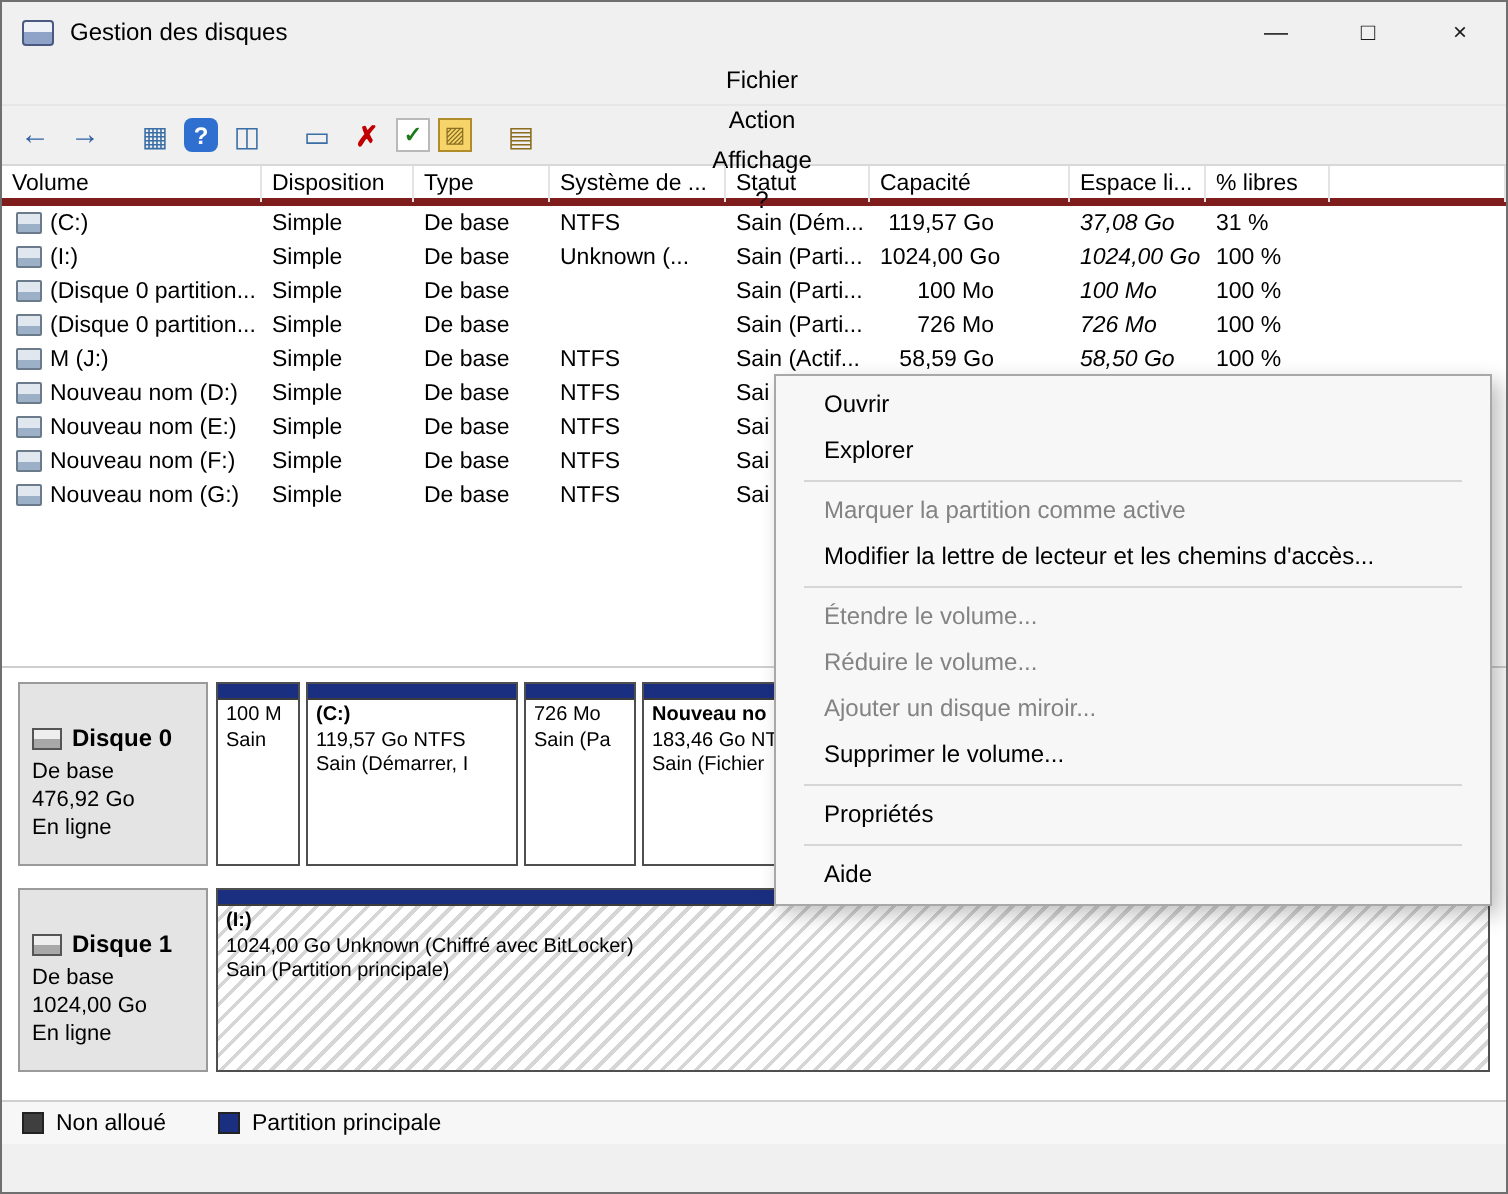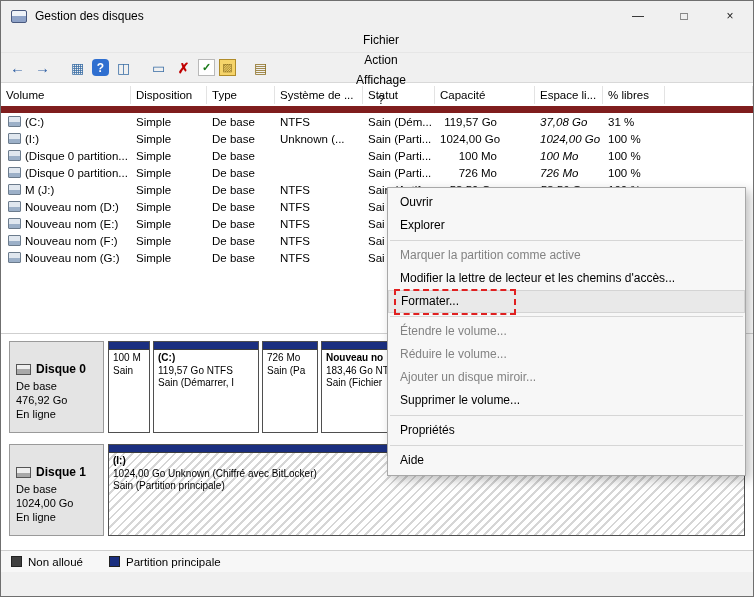--- a/index.html
+++ b/index.html
@@ -29,21 +29,21 @@
   .tb-help { background:#2f6fd0; color:#fff; border-radius:4px; width:17px; height:17px; font-size:12px; font-weight:bold; }
   .tb-delete { color:#c00000; font-weight:bold; }
   .tb-validate { color:#1a7a1a; font-weight:bold; background:#fff; border:1px solid #b9b9b9; width:17px; height:17px; font-size:11px; }
   .tb-explore { color:#8a6d1f; background:#f6d46a; border:1px solid #b08c2a; width:17px; height:17px; font-size:11px; }
   .tb-views { color:#8a6d1f; }
 
   
   .volume-pane { height:251px; background:#fff; border-bottom:1px solid #cfcfcf; overflow:hidden; }
   .trow { display:grid; grid-template-columns:130px 76px 68px 88px 72px 100px 68px 62px 1fr;
           height:17px; align-items:center; font-size:11.5px; }
-  .thead { height:30px; border-bottom:7px solid #7f1d1d;text-align:right; }
+  .thead { height:20px; border-bottom:4px solid #7f1d1d;text-align:right; }
   .thead .cell { border-right:1px solid #e3e3e3; height:18px; display:flex; align-items:center; }
   .cell { padding-left:5px; white-space:nowrap; overflow:hidden; }
   .cell.num { text-align:right; padding-right:38px; }
   .cell.num2 { padding-right:14px;font-style:italic; }
   .vol { display:flex; align-items:center; gap:4px; padding-left:7px; }
   .vicon { width:13px; height:11px; flex:0 0 13px; border:1px solid #6b7b8c; border-radius:1px;
            background:linear-gradient(#e0e7ef 55%, #9cb0c8 55%); }
 
   
   .disk-pane { height:216px; background:#fff; padding:7px 8px 0; }
@@ -62,21 +62,21 @@
   
   .legend { height:22px; display:flex; align-items:center; gap:26px; padding-left:10px; background:#f7f7f7;
             border-top:1px solid #cfcfcf; }
   .leg { display:flex; align-items:flex-start; gap:6px; font-size:11.5px; }
   .lsq { width:11px; height:11px; border:1px solid #222; }
   .lsq.unalloc { background:#3f3f3f; }
   .lsq.primary { background:#1b2f80; }
 
   
   .context-menu { position:absolute; left:386px; top:186px; width:359px; background:#f7f7f7;
-                  border:1px solid #a8a8a8; box-shadow:4px 4px 10px rgba(0,0,0,.25); padding:3px 0; z-index:50; }
+                  border:1px solid #a8a8a8; box-shadow:4px 4px 10px rgba(0,0,0,.25); padding:3px 12px; z-index:50; }
   .cm-item { height:23px; line-height:23px; padding-left:12px; font-size:12px; white-space:nowrap; position:relative; }
   .cm-item.disabled { color:#838383; }
   .cm-item.highlight { background:#e9e9e9; border:1px solid #d4d4d4; line-height:21px; }
   .cm-sep { height:1px; background:#d6d6d6; margin:3px 2px; }
   .annotation { position:absolute; left:5px; top:-2px; width:122px; height:26px;
                 border:2px dashed #e02020; pointer-events:none; }
 </style>
 </head>
 <body>
 
@@ -340,24 +340,20 @@
       <span>Partition principale</span>
     </div>
   </div>
 
   <div class="context-menu">
     <div class="cm-item">Ouvrir</div>
     <div class="cm-item">Explorer</div>
     <div class="cm-sep"></div>
     <div class="cm-item disabled">Marquer la partition comme active</div>
     <div class="cm-item">Modifier la lettre de lecteur et les chemins d'accès...</div>
-    <div class="cm-item highlight">
-      <span>Formater...</span>
-      <span class="annotation"></span>
-    </div>
     <div class="cm-sep"></div>
     <div class="cm-item disabled">Étendre le volume...</div>
     <div class="cm-item disabled">Réduire le volume...</div>
     <div class="cm-item disabled">Ajouter un disque miroir...</div>
     <div class="cm-item">Supprimer le volume...</div>
     <div class="cm-sep"></div>
     <div class="cm-item">Propriétés</div>
     <div class="cm-sep"></div>
     <div class="cm-item">Aide</div>
   </div>

